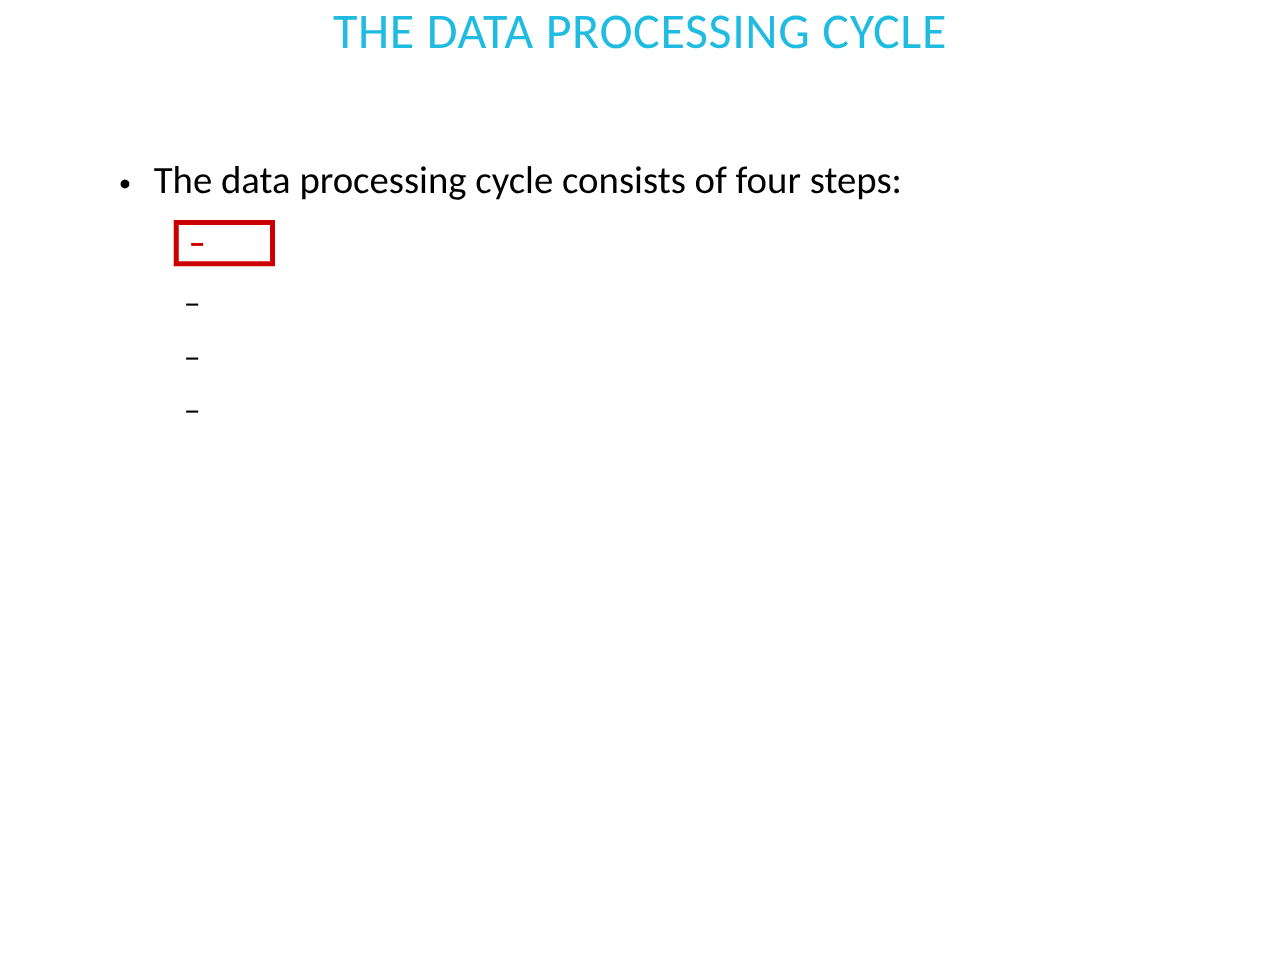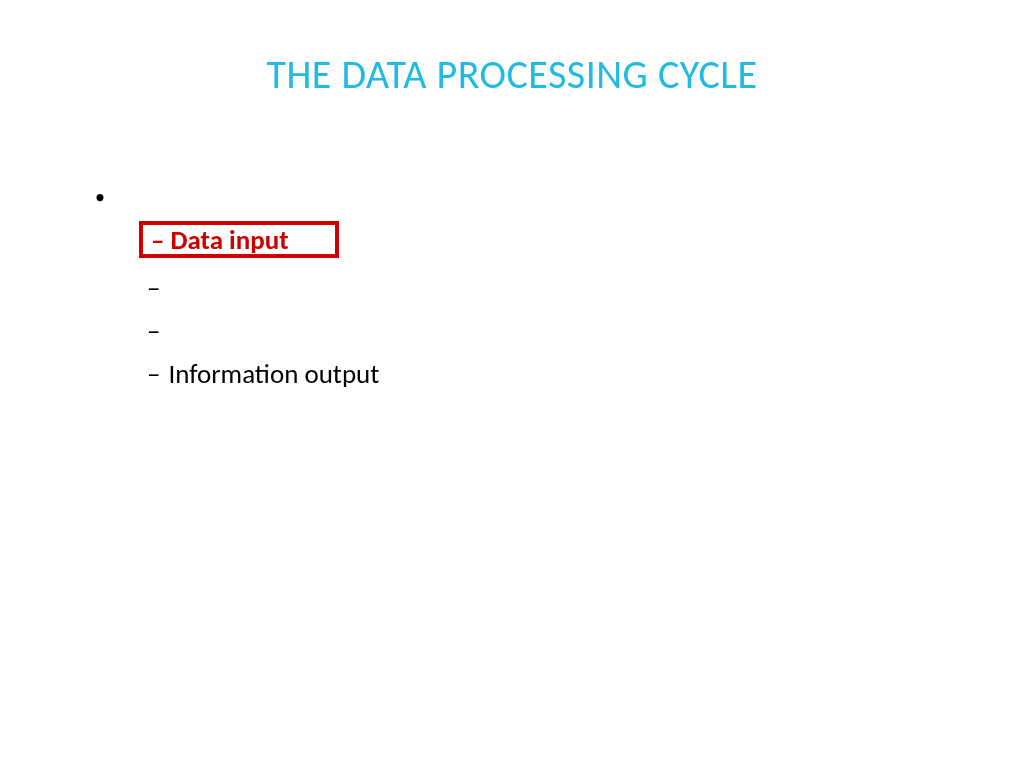--- a/index.html
+++ b/index.html
@@ -10,21 +10,20 @@
     body {
       width: 1024px;
       height: 768px;
       background: #ffffff;
       font-family: Calibri, "Segoe UI", Arial, sans-serif;
       overflow: hidden;
     }
     .slide {
       width: 100%;
       height: 100%;
-      padding-top: 50px;
     }
     .title {
       text-align: center;
       font-size: 40px;
       font-weight: 400;
       color: #1fbbe0;
       letter-spacing: 0.5px;
       margin-bottom: 75px;
     }
     .content {
@@ -86,37 +85,36 @@
   </style>
 </head>
 <body>
 
 <div class="slide">
   <h1 class="title">THE DATA PROCESSING CYCLE</h1>
 
   <div class="content">
     <div class="bullet-item">
       <span class="bullet-marker">•</span>
+      <span class="bullet-text">The data processing cycle consists of four steps:</span>
     </div>
 
     <div class="sub-list">
       <div class="sub-item">
         <span class="highlighted-box">
           <span class="sub-marker">–</span>
-          <span class="highlighted-text">Data input</span>
         </span>
       </div>
 
       <div class="sub-item">
         <span class="sub-marker">–</span>
       </div>
 
       <div class="sub-item">
         <span class="sub-marker">–</span>
       </div>
 
       <div class="sub-item">
         <span class="sub-marker">–</span>
-        <span>Information output</span>
       </div>
     </div>
   </div>
 </div>
 
 </body></html>

